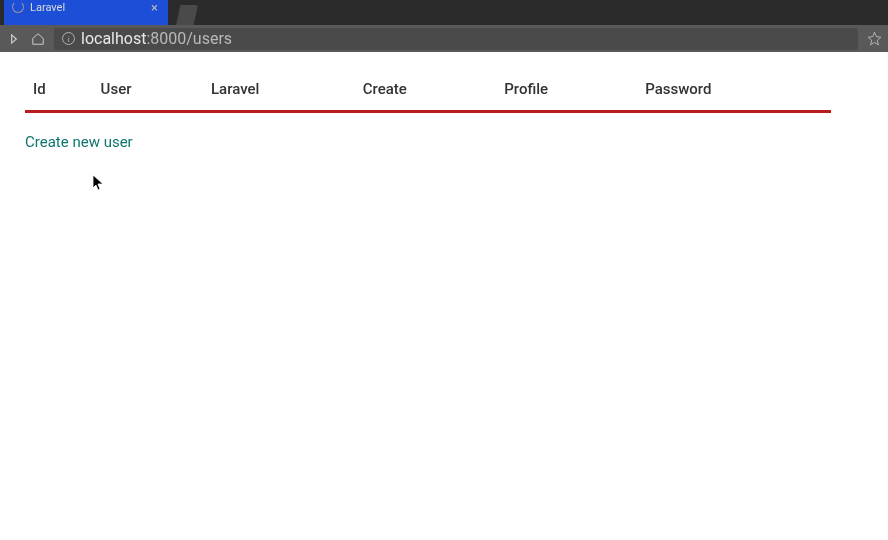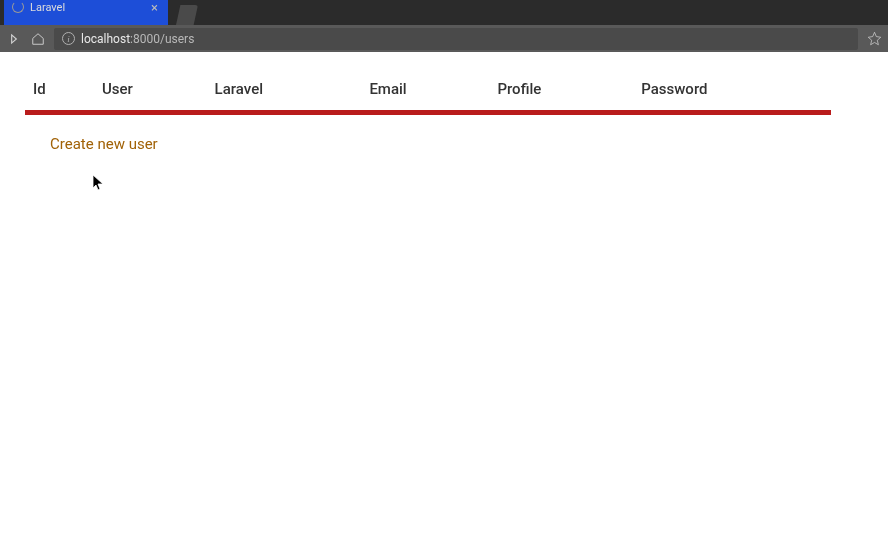--- a/index.html
+++ b/index.html
@@ -8,27 +8,27 @@
     .tab { height: 36px; width: 164px; background: #1d4ed8; border-radius: 3px 3px 0 0; display: flex; align-items: center; padding: 0 8px; color: #dcdcdc; font-size: 11px; position: relative; }
     .tab-favicon { width: 12px; height: 12px; border: 1.5px solid #999; border-radius: 50%; border-top-color: transparent; margin-right: 6px; animation: none; }
     .tab-title { flex: 1; white-space: nowrap; overflow: hidden; text-overflow: ellipsis; }
     .tab-close { color: #bbb; cursor: pointer; font-size: 13px; line-height: 1; padding: 0 2px; }
     .new-tab { height: 20px; width: 22px; background: #4a4a4a; border-radius: 3px 3px 0 0; margin-left: 8px; clip-path: polygon(20% 0, 100% 0, 80% 100%, 0 100%); }
     .toolbar { height: 27px; background: #595959; display: flex; align-items: center; padding: 0 6px; gap: 8px; }
     .nav-icon { color: #d0d0d0; display: inline-flex; align-items: center; justify-content: center; width: 16px; height: 16px; cursor: pointer; }
     .nav-icon svg { width: 14px; height: 14px; fill: #d0d0d0; }
     .omnibox { flex: 1; height: 22px; background: #4a4a4a; border-radius: 2px; display: flex; align-items: center; padding: 0 8px; gap: 6px; }
     .info-icon { width: 13px; height: 13px; border-radius: 50%; border: 1px solid #b0b0b0; color: #b0b0b0; font-size: 9px; display: flex; align-items: center; justify-content: center; font-family: serif; font-style: italic; }
-    .url { color: #e8e8e8; font-size: 12px; }
+    .url { color: #e8e8e8; font-size: 16px; }
     .url-path { color: #b8b8b8; }
     .star-icon svg { width: 15px; height: 15px; fill: none; stroke: #cfcfcf; stroke-width: 1.2; }
     .content { padding: 20px 25px; color: #333; }
     table { border-collapse: collapse; width: 100%; max-width: 806px; }
-    th { text-align: left; font-weight: 500; color: #333; font-size: 15px; padding: 8px 8px 12px 8px; border-bottom: 5px solid #b91c1c; }
-    .create-link { display: inline-block; margin-top: 20px; font-size: 15px; color: #a16207; cursor: pointer; margin-left: 25px; }
+    th { text-align: left; font-weight: 500; color: #333; font-size: 15px; padding: 8px 8px 12px 8px; border-bottom: 3px solid #b91c1c; }
+    .create-link { display: inline-block; margin-top: 20px; font-size: 15px; color: #0f766e; cursor: pointer; }
     .cursor { position: absolute; left: 92px; top: 122px; pointer-events: none; }
     .cursor svg { width: 14px; height: 18px; }
   </style>
 </head>
 <body>
 
 <div class="tabstrip">
   <div class="tab">
     <span class="tab-favicon"></span>
     <span class="tab-title">Laravel</span>
@@ -61,21 +61,21 @@
   </span>
 </div>
 
 <div class="content" style="position:relative;">
   <table>
     <thead>
       <tr>
         <th>Id</th>
         <th>User</th>
         <th>Laravel</th>
-        <th>Email</th>
+        <th>Create</th>
         <th>Profile</th>
         <th>Password</th>
       </tr>
     </thead>
   </table>
   <a class="create-link">Create new user</a>
   <div class="cursor">
     <svg viewBox="0 0 14 18">
         <path d="M1 1l0 13 3-3 2 5 2-1-2-5 5 0z" fill="#000" stroke="#fff" stroke-width="0.8"></path>
       </svg>

